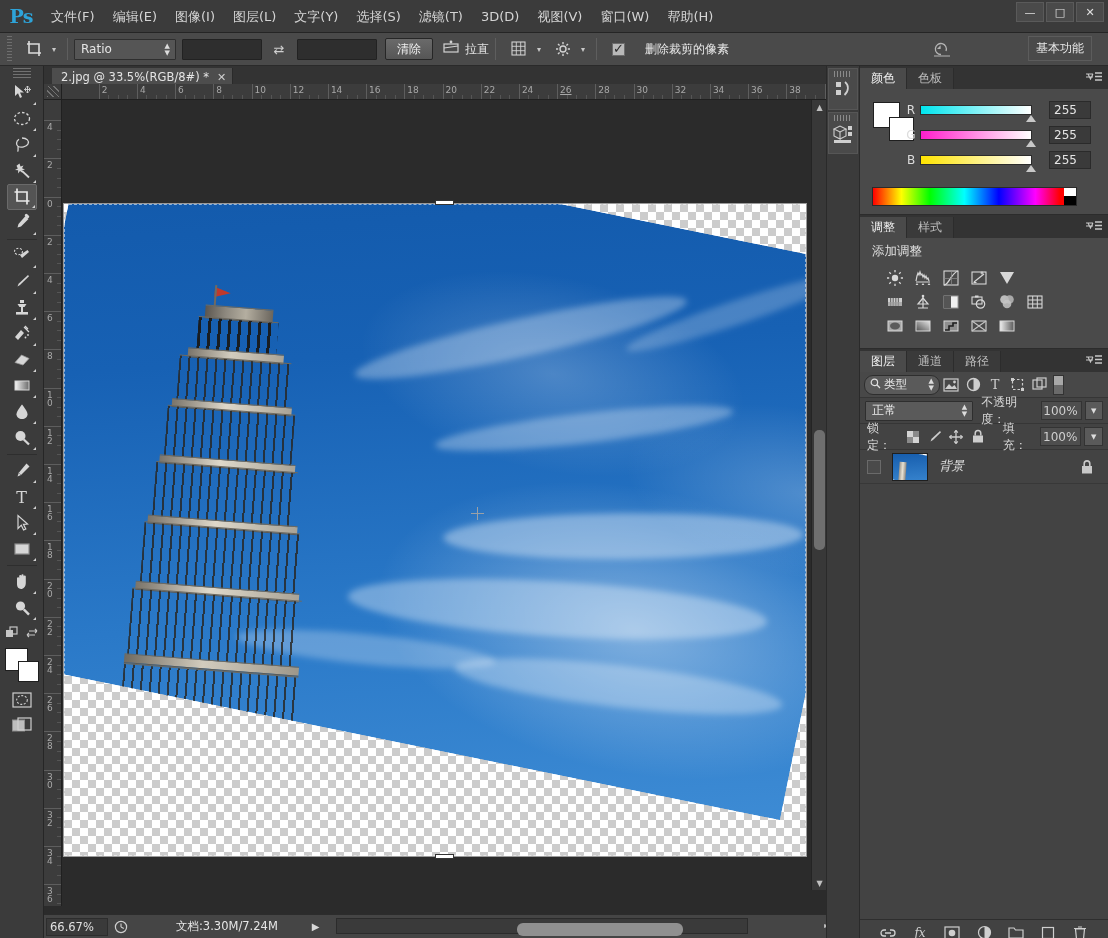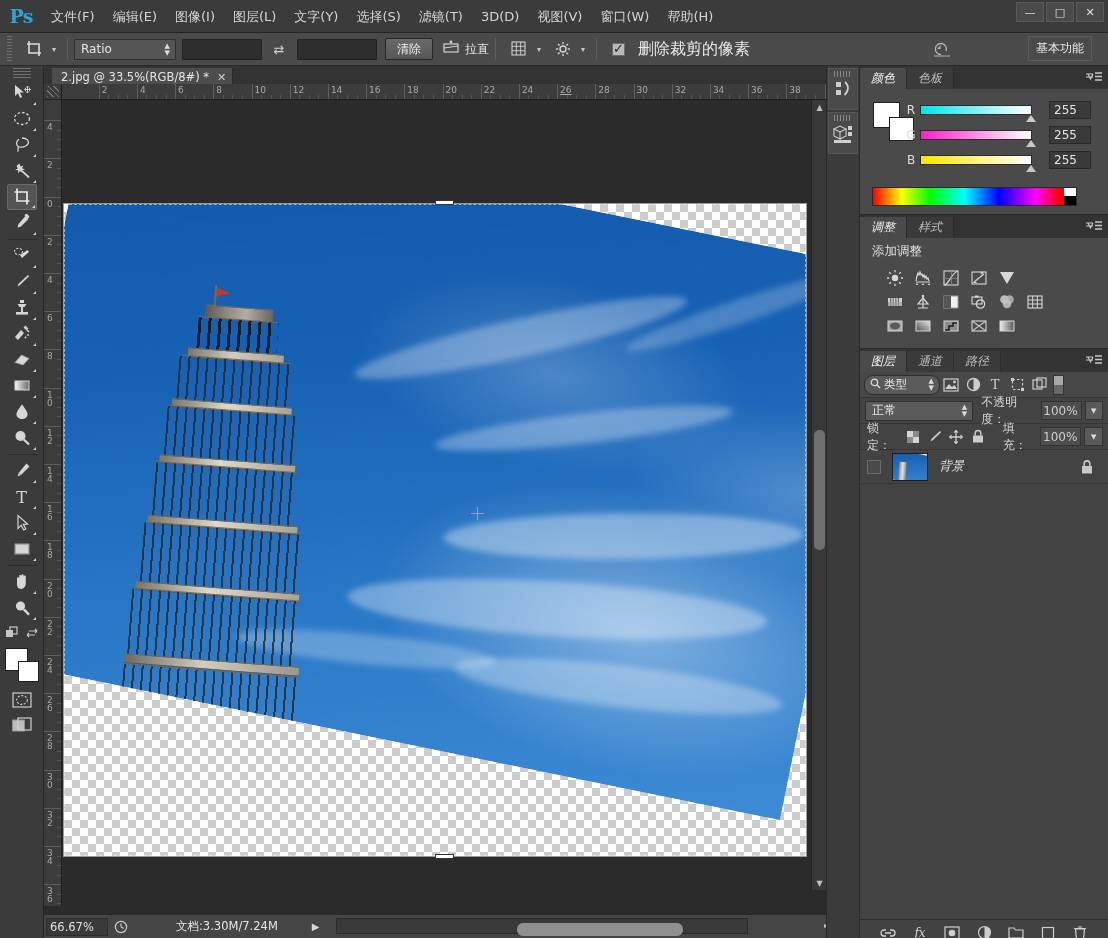--- a/index.html
+++ b/index.html
@@ -97,21 +97,21 @@
   .opt-icon-lbl { display: flex; align-items: center; margin-left: 9px; }
   .opt-icon-lbl .lbl { font-size: 12px; color: #e0e0e0; margin-left: 5px; }
   .opt-check { display: flex; align-items: center; margin-left: 9px; }
   .checkbox {
     width: 13px; height: 13px; background: #b9b9b9; border: 1px solid #6c6c6c;
     position: relative;
   }
   .checkbox::after {
     content:"✓"; position:absolute; left:0px; top:-3px; font-size:13px; color:#2a2a2a;
   }
-  .opt-check .lbl { font-size: 16px; color: #e8e8e8; margin-left: 13px; }
+  .opt-check .lbl { font-size: 12px; color: #e8e8e8; margin-left: 20px; }
   .reset-icon {
     position: absolute; right: 155px; top: 5px;
     width: 22px; height: 22px; display:flex; align-items:center; justify-content:center;
     color: #b4b4b4; font-size: 16px;
   }
   .workspace-btn {
     position: absolute; right: 0px; top: 36px;
     height: 25px; padding: 0 7px;
     background: #4a4a4a; border: 1px solid #5c5c5c;
     color: #e8e8e8; font-size: 12px;
@@ -332,21 +332,20 @@
     margin-bottom:2px;
   }
   .rightdock {
     position:absolute; left:860px; top:66px; width:248px; height:872px;
     background:#3b3b3b;
   }
   .panel { background:#444444; border-bottom:1px solid #2c2c2c; }
   .panel-tabs {
     display:flex; align-items:flex-end; height:23px; background:#333333;
     position:relative;
-    font-style:italic;
   }
   .ptab {
     height:21px; padding:0 11px; font-size:12px; color:#bdbdbd;
     display:flex; align-items:center; background:#3a3a3a;
     border-right:1px solid #2c2c2c;
   }
   .ptab.active { background:#4a4a4a; color:#f0f0f0; }
   .pmenu {
     position:absolute; right:5px; top:5px; width:18px; height:12px;
     display:flex; align-items:center; justify-content:center;

